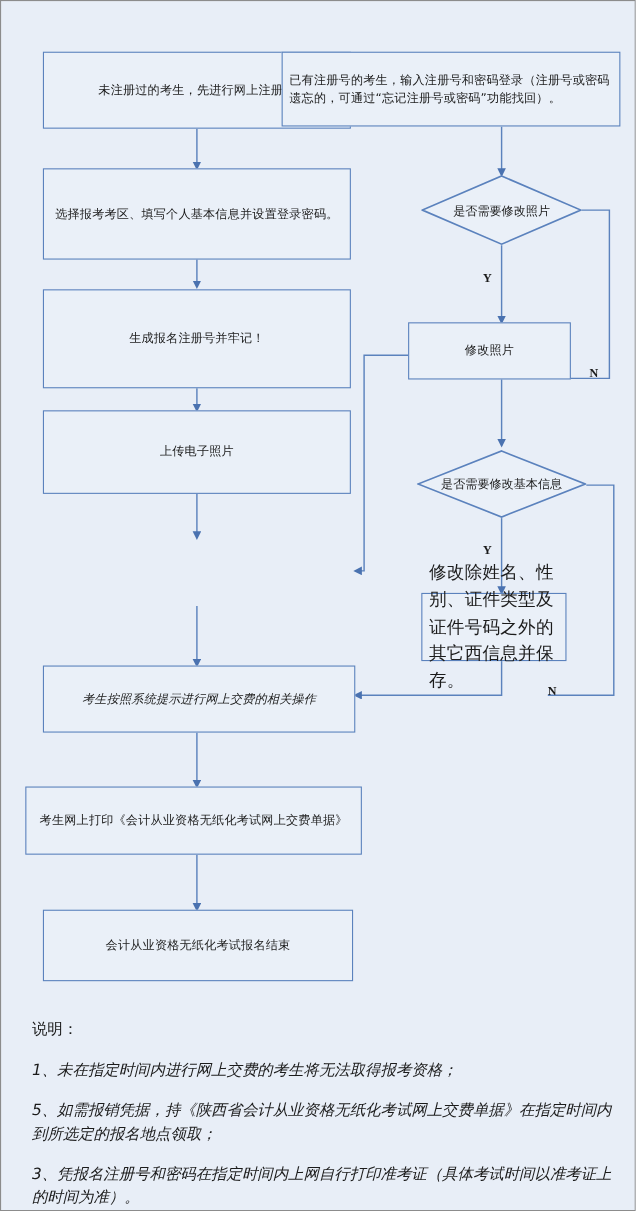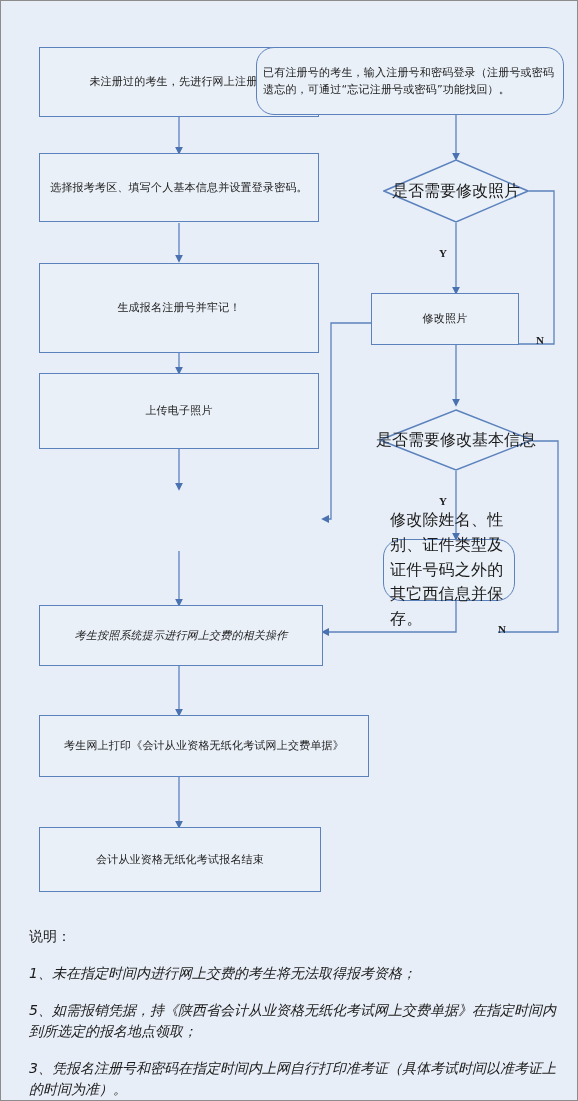--- a/index.html
+++ b/index.html
@@ -40,32 +40,31 @@
     background: #eaf0f8;
     border: 1.4px solid #5b82bd;
     font-size: 11px;
     line-height: 1.55;
     padding: 2px 6px;
   }
   .proc.left-align {
     justify-content: flex-start;
     text-align: left;
     padding: 8px 6px;
-    border-radius: 18px;
   }
   .decision-wrap {
     position: absolute;
     display: flex;
     align-items: center;
     justify-content: center;
   }
   .decision-label {
     position: relative;
     z-index: 3;
-    font-size: 16px;
+    font-size: 11px;
     color: #1b1b1b;
     white-space: nowrap;
     pointer-events: none;
   }
   .edge-label {
     position: absolute;
     font-size: 11px;
     color: #1b1b1b;
     font-family: "Liberation Serif", "DejaVu Serif", serif;
     font-weight: 600;
@@ -139,38 +138,38 @@
   </svg>
 
   <div class="node proc" style="left:38px; top:46px; width:280px; height:70px;">
     <span class="cjk">未注册过的考生，先进行网上注册。</span>
   </div>
 
   <div class="node proc left-align" style="left:255px; top:46px; width:308px; height:68px;">
     <span class="cjk">已有注册号的考生，输入注册号和密码登录（注册号或密码遗忘的，可通过“忘记注册号或密码”功能找回）。</span>
   </div>
 
-  <div class="node proc" style="left:38px; top:152px; width:280px; height:69px;">
+  <div class="node proc" style="left:38px; top:152px; width:280px; height:83px;">
     <span class="cjk">选择报考考区、填写个人基本信息并设置登录密码。</span>
   </div>
 
   <div class="node proc" style="left:38px; top:262px; width:280px; height:90px;">
     <span class="cjk">生成报名注册号并牢记！</span>
   </div>
 
   <div class="node proc" style="left:38px; top:372px; width:280px; height:76px;">
     <span class="cjk">上传电子照片</span>
   </div>
 
 
   <div class="node proc" style="left:38px; top:604px; width:284px; height:61px;font-style:italic;">
     <span class="cjk">考生按照系统提示进行网上交费的相关操作</span>
   </div>
 
-  <div class="node proc" style="left:38px; top:714px; width:330px; height:62px;">
+  <div class="node proc" style="left:22px; top:714px; width:306px; height:62px;">
     <span class="cjk">考生网上打印《会计从业资格无纸化考试网上交费单据》</span>
   </div>
 
   <div class="node proc" style="left:38px; top:826px; width:282px; height:65px;">
     <span class="cjk">会计从业资格无纸化考试报名结束</span>
   </div>
 
   <div class="decision-wrap" style="left:382px; top:158px; width:146px; height:64px;">
     <svg width="146" height="64" viewBox="0 0 146 64" style="position:absolute;left:0;top:0;">
       <polygon points="73,1 145,32 73,63 1,32" fill="#eaf0f8" stroke="#5b82bd" stroke-width="1.5"></polygon>

